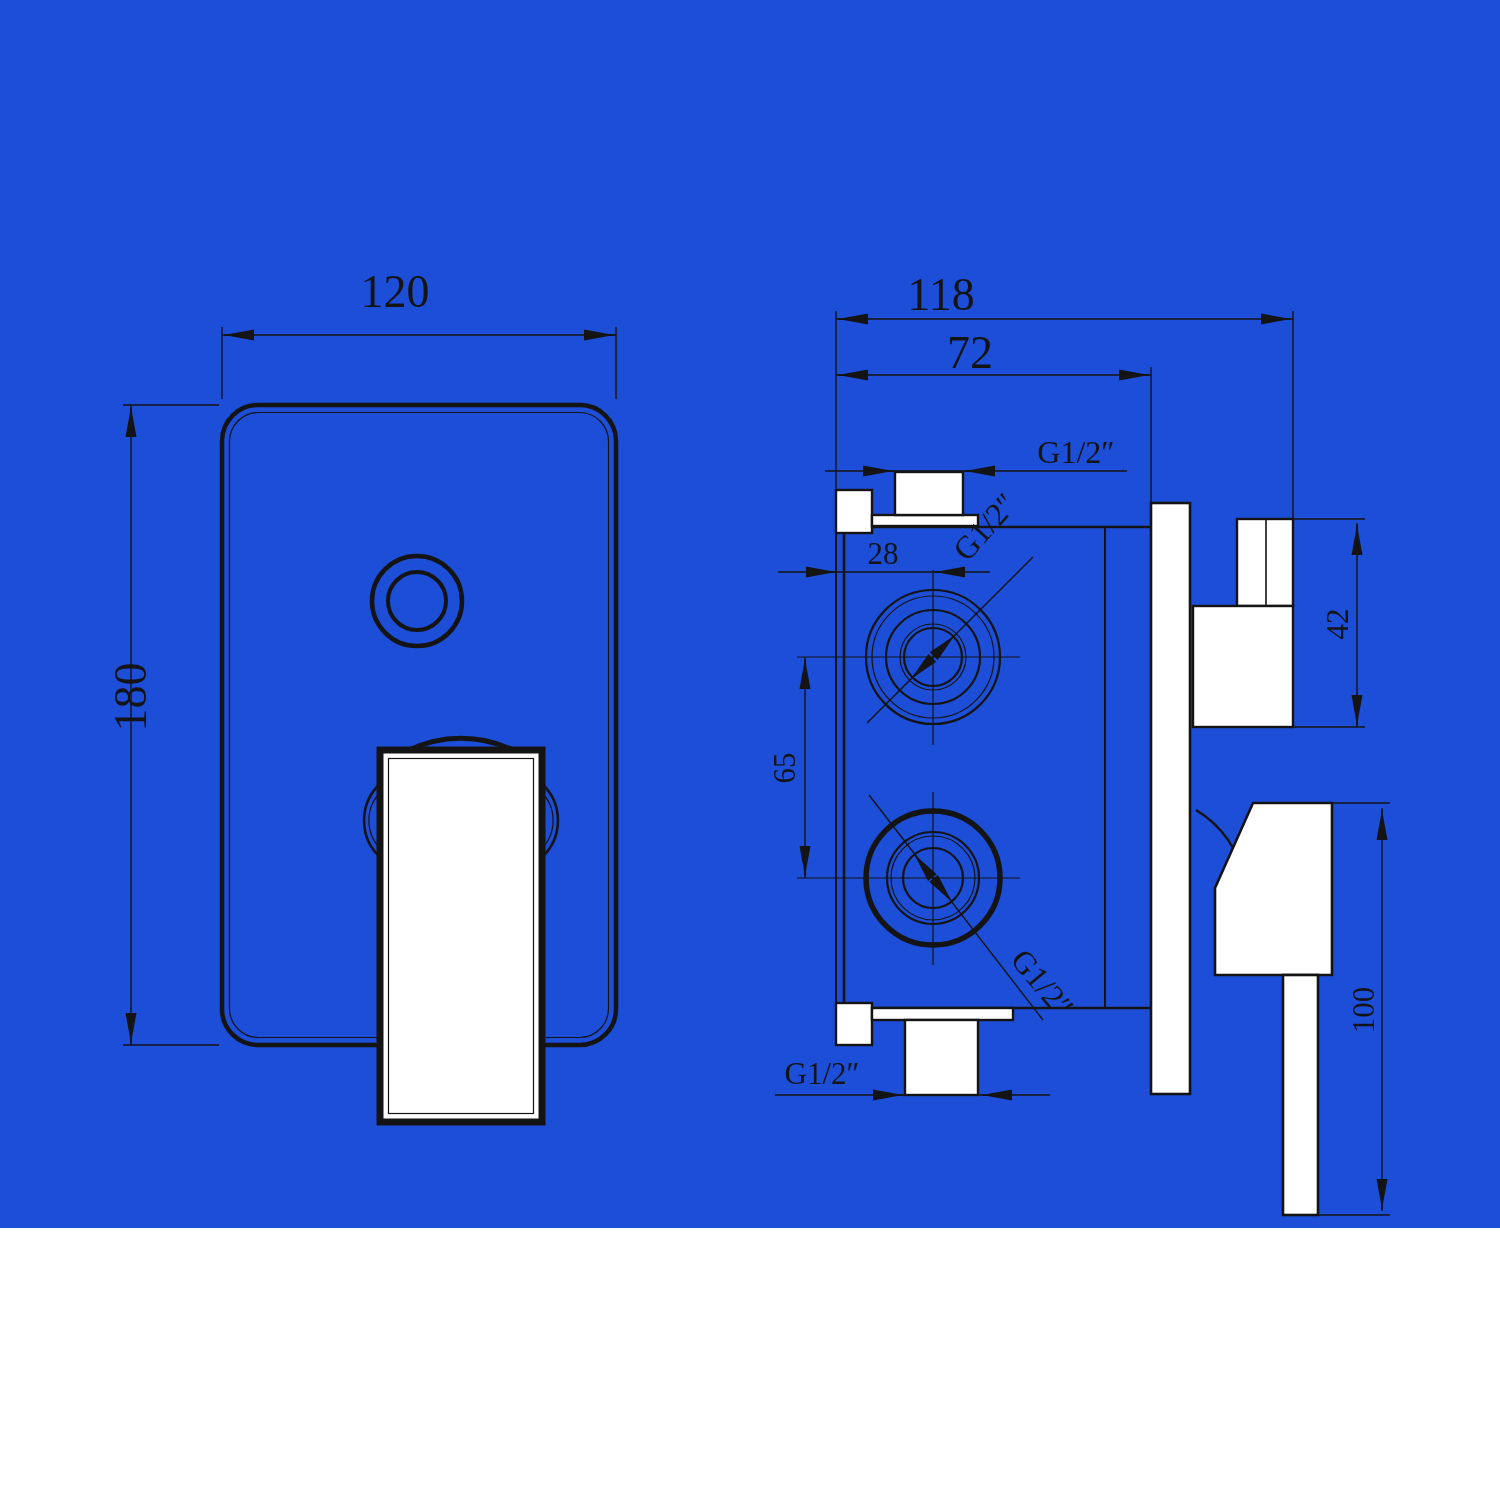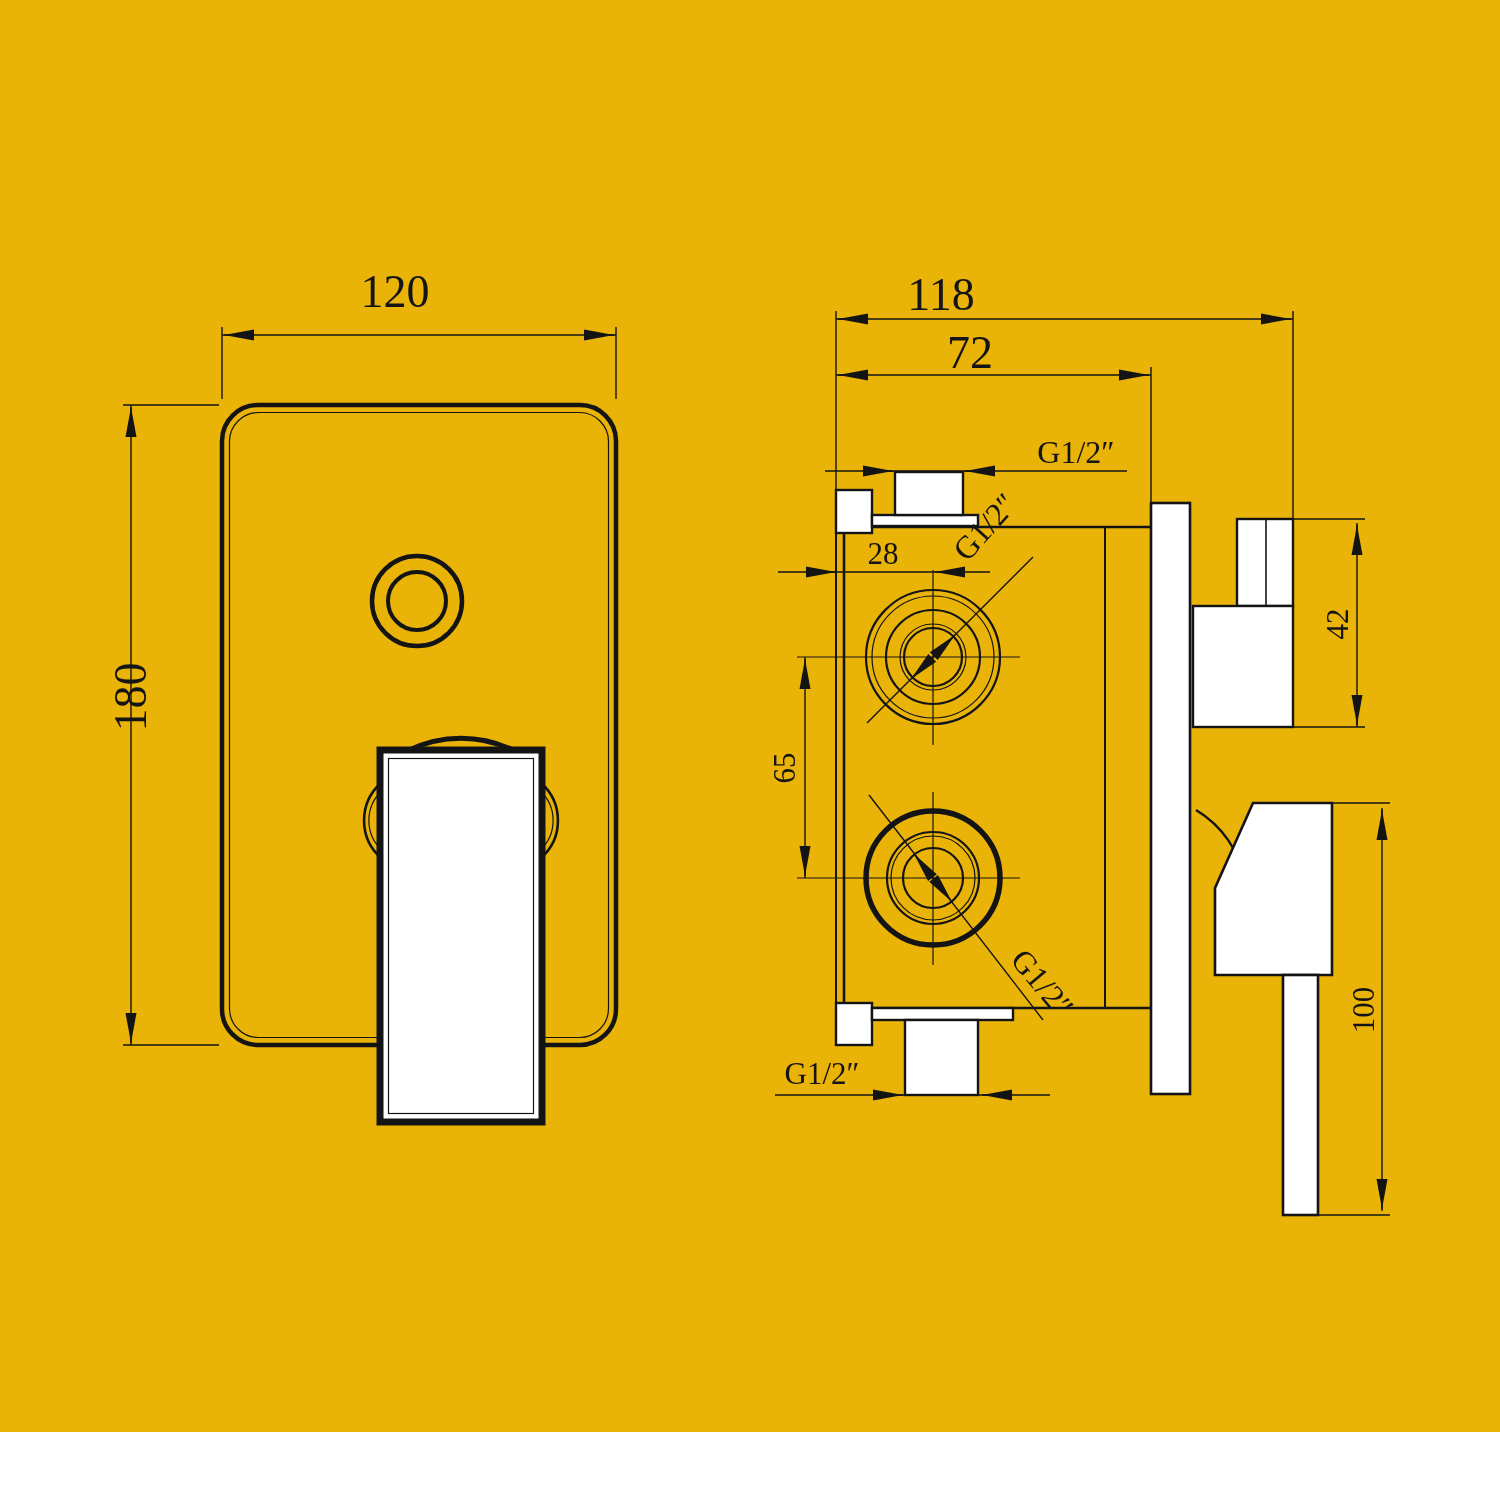--- a/index.html
+++ b/index.html
@@ -1,16 +1,16 @@
 <!DOCTYPE html>
 <html><head>
 <meta charset="utf-8">
 <style>
   html,body{margin:0;padding:0;background:#ffffff;}
-  .stage{width:1500px;height:1432px;background:#eab308;position:relative;overflow:hidden;}
+  .stage{width:1500px;height:1228px;background:#1d4ed8;position:relative;overflow:hidden;}
   svg{display:block;}
   text{font-family:"Liberation Serif","DejaVu Serif",serif;fill:#141414;}
   .dim-big{font-size:46px;}
   .dim-small{font-size:31px;}
   .dim-thread{font-size:32px;}
   .part{stroke:#141414;fill:none;}
   .partw{stroke:#141414;fill:#ffffff;}
   .dimline{stroke:#141414;stroke-width:1.4;fill:none;}
   .thin{stroke:#141414;stroke-width:1.2;fill:none;}
 </style>

